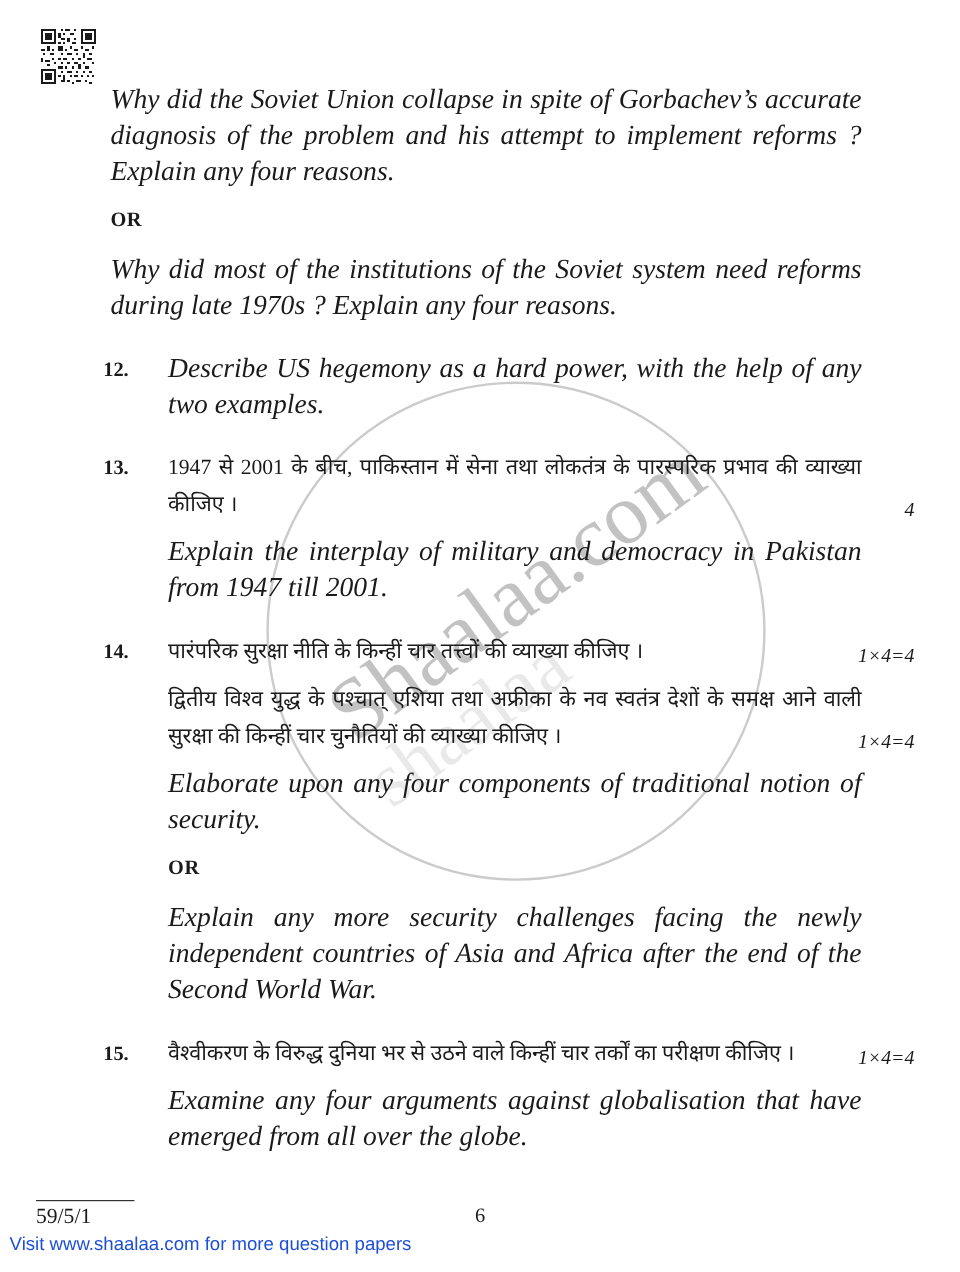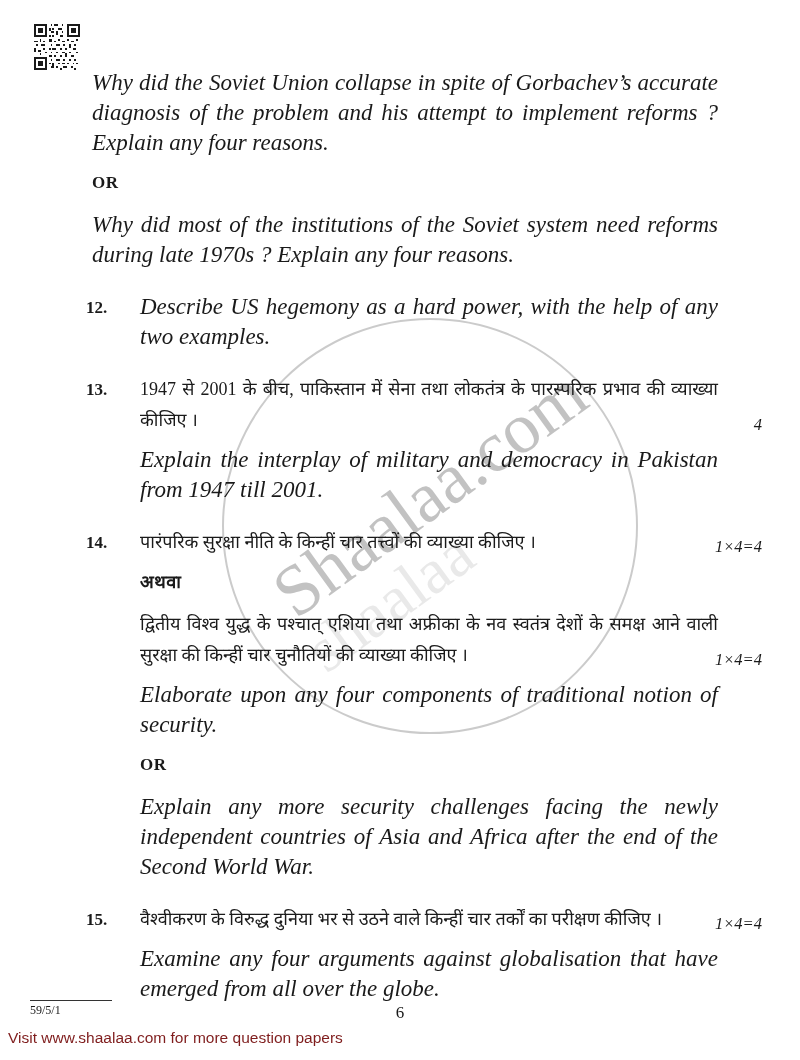--- a/index.html
+++ b/index.html
@@ -73,30 +73,30 @@
   }
   .gap-lg { margin-top: 22px; margin-left: 48px; }
 
   
   .footer-rule {
     position: absolute; left: 30px; top: 1000px; width: 82px;
     border-top: 1.5px solid #333; z-index: 2;
   }
   .paper-code {
     position: absolute; left: 30px; top: 1003px;
-    font-size: 12px; z-index: 2;
+    font-size: 18px; z-index: 2;
   }
   .page-num {
     position: absolute; left: 0; top: 1003px; width: 800px;
     text-align: center; font-size: 17px; z-index: 2;
   }
   .site-note {
     position: absolute; left: 8px; top: 1029px;
     font-family: "Liberation Sans", sans-serif;
-    font-size: 15.5px; color: #7f1d1d; z-index: 2;
+    font-size: 15.5px; color: #1d4ed8; z-index: 2;
   }
 </style>
 </head>
 <body>
 
 <div class="sheet">
 
   <svg class="qr" viewBox="0 0 25 25" width="46" height="46" shape-rendering="crispEdges">
     <rect width="25" height="25" fill="#ffffff"></rect>
     <g fill="#1a1a1a">
@@ -208,21 +208,20 @@
       </div>
       <p class="en">Explain the interplay of military and democracy in Pakistan from 1947 till 2001.</p>
     </div>
 
     <div class="q gap-lg">
       <span class="qnum">14.</span>
       <div class="hblock">
         <p class="hi">पारंपरिक सुरक्षा नीति के किन्हीं चार तत्त्वों की व्याख्या कीजिए ।</p>
         <span class="marks">1×4=4</span>
       </div>
-      <p class="or athva">अथवा</p>
       <div class="hblock">
         <p class="hi">द्वितीय विश्व युद्ध के पश्चात् एशिया तथा अफ्रीका के नव स्वतंत्र देशों के समक्ष आने वाली सुरक्षा की किन्हीं चार चुनौतियों की व्याख्या कीजिए ।</p>
         <span class="marks">1×4=4</span>
       </div>
       <p class="en">Elaborate upon any four components of traditional notion of security.</p>
       <p class="or">OR</p>
       <p class="en">Explain any more security challenges facing the newly independent countries of Asia and Africa after the end of the Second World War.</p>
     </div>
 
     <div class="q gap-lg">

